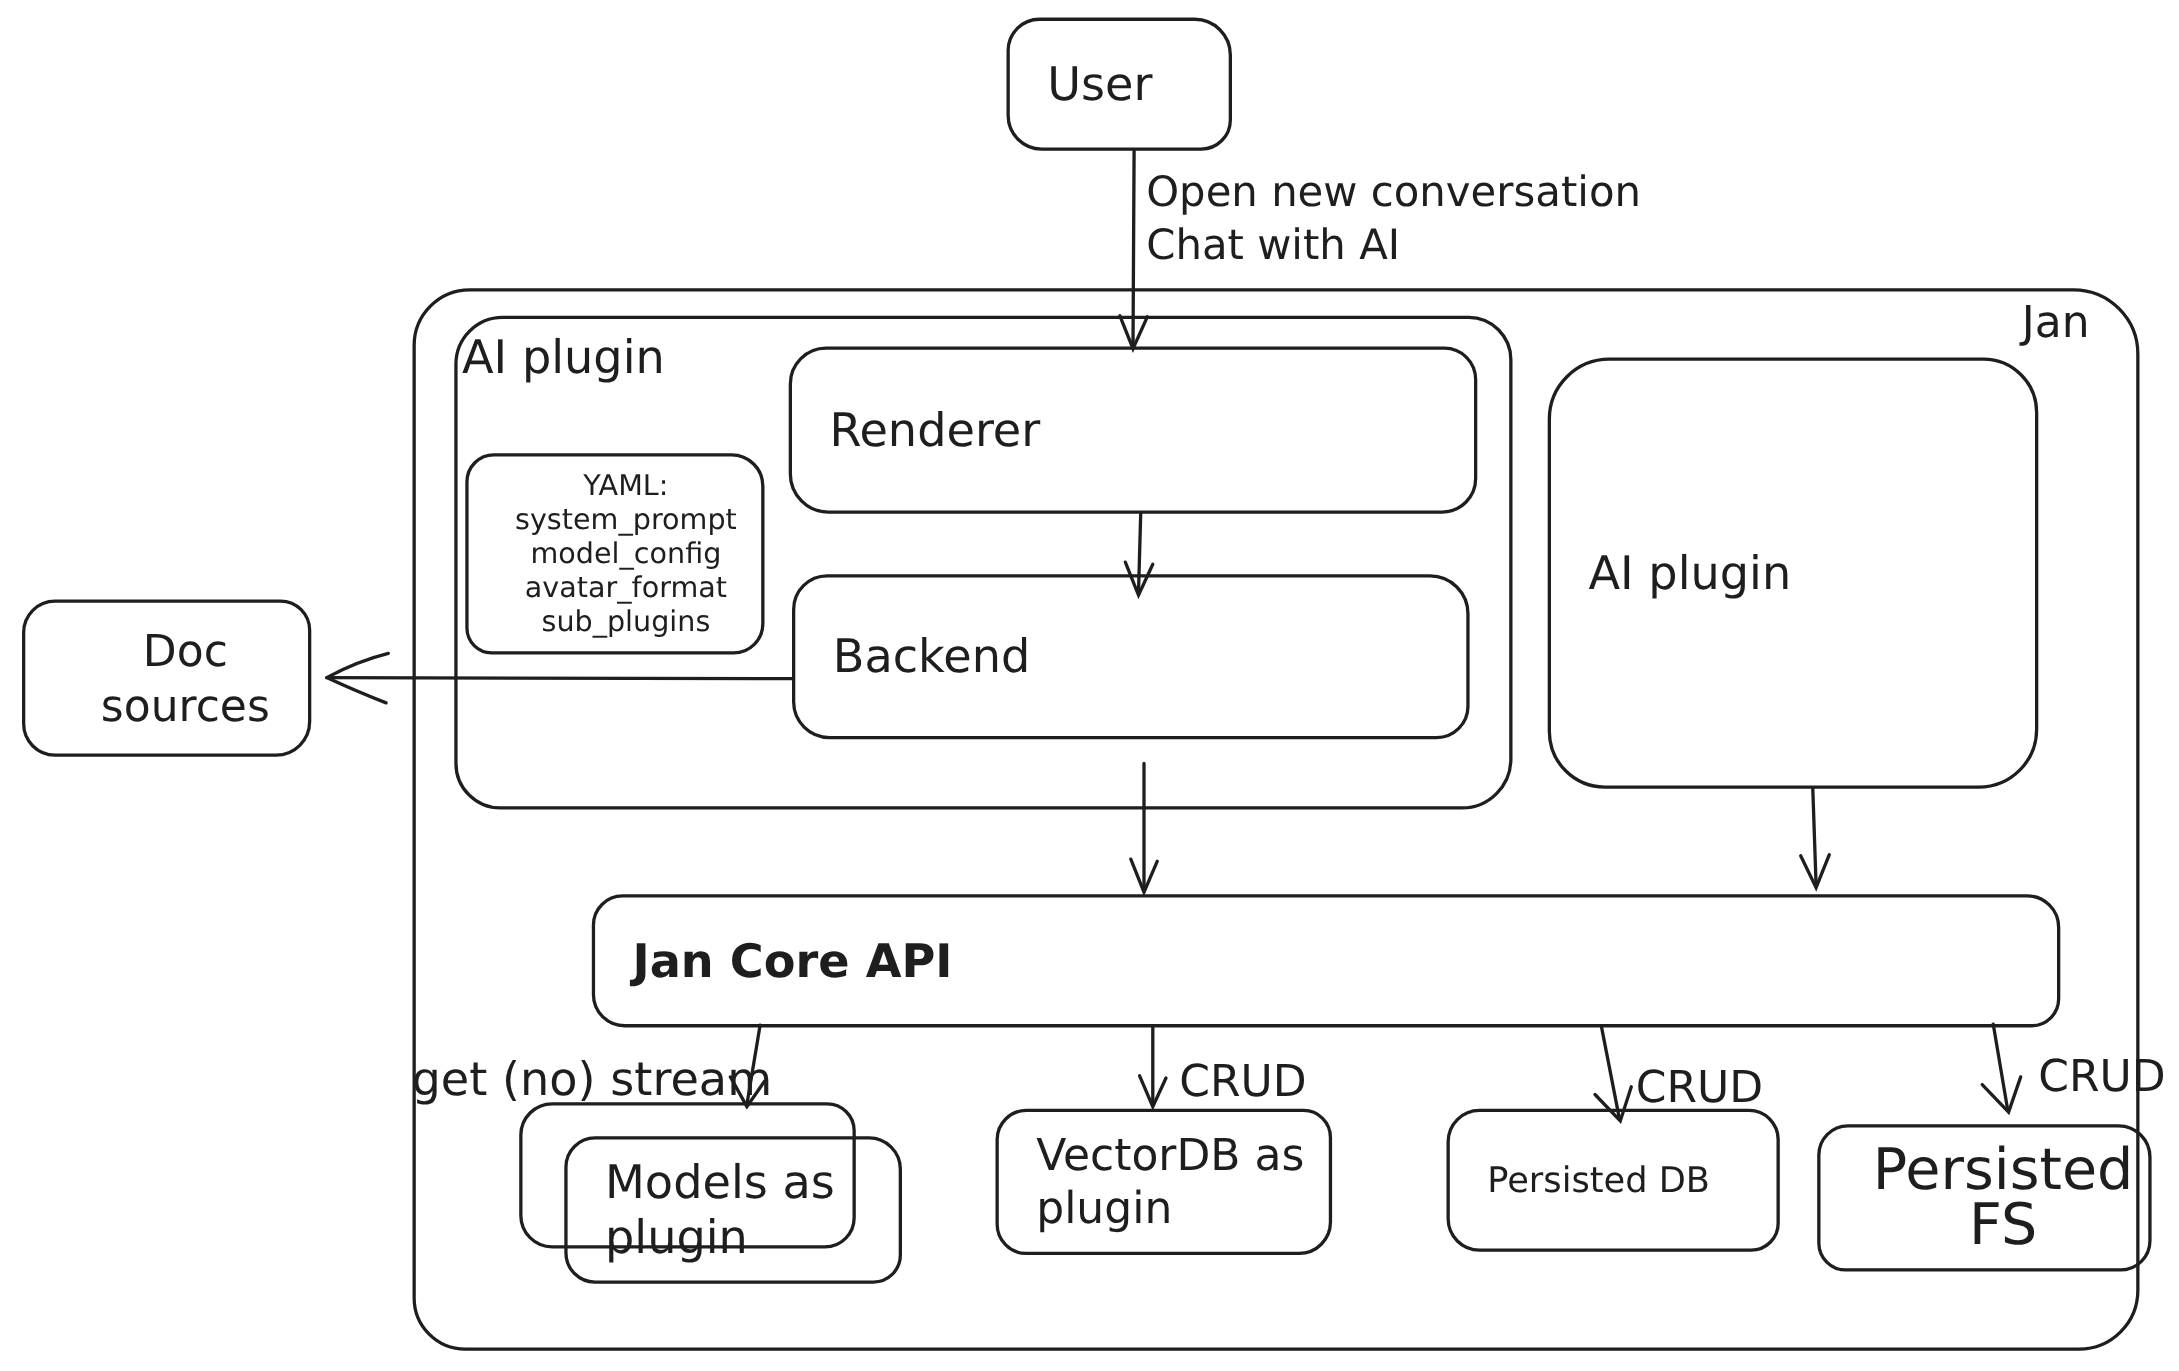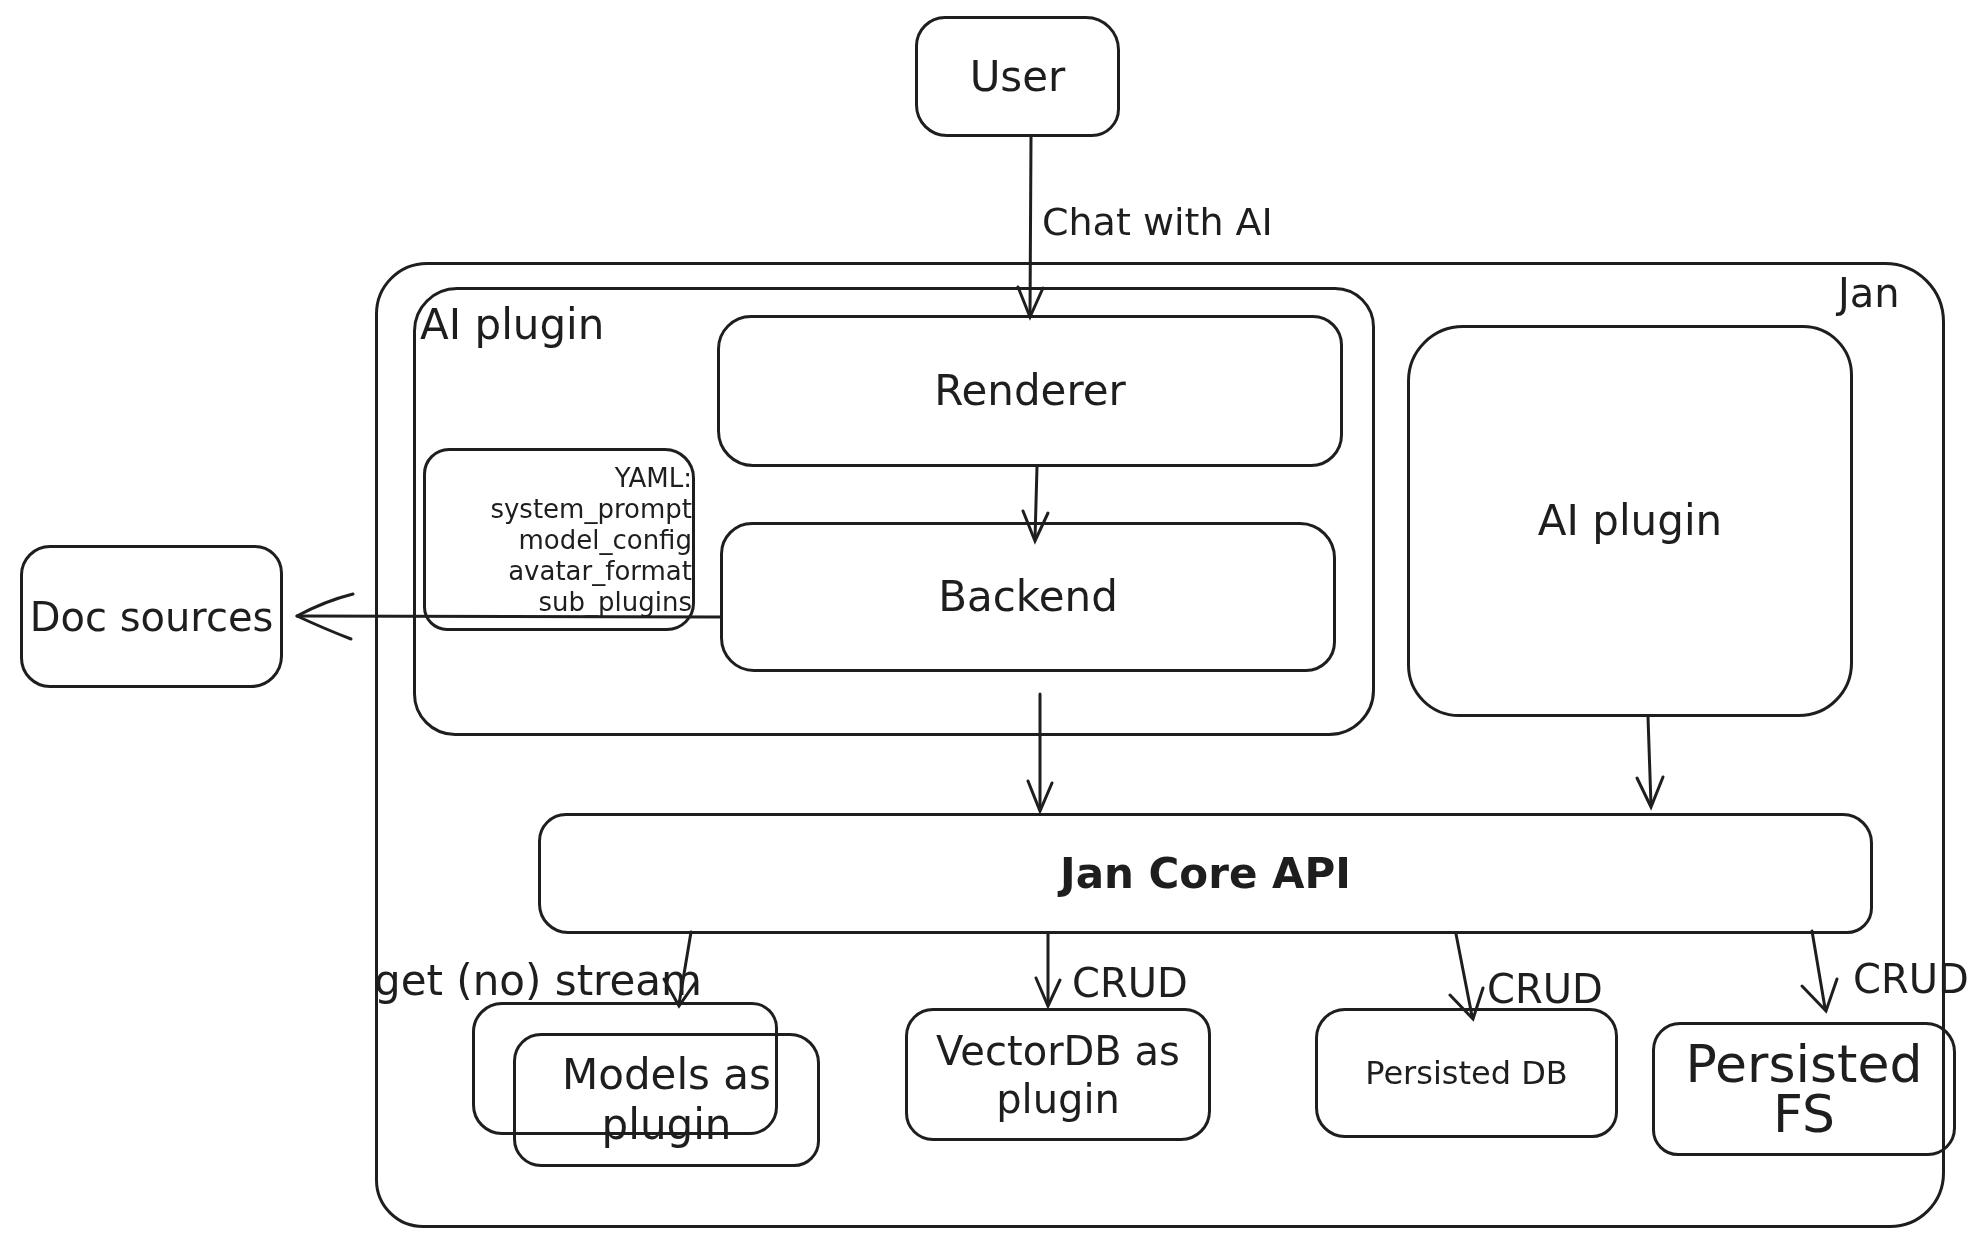--- a/index.html
+++ b/index.html
@@ -11,43 +11,43 @@
     font-family: "DejaVu Sans", "Liberation Sans", sans-serif;
     color: #1e1e1e;
     overflow: hidden;
   }
   .node {
     position: absolute;
     border: 3px solid #1e1e1e;
     background: transparent;
     display: flex;
     flex-direction: column;
-    align-items: center;
+    align-items: flex-start;
     justify-content: center;
     text-align: center;
     box-sizing: border-box;
     font-size: 42px;
     line-height: 50px;
     color: #1e1e1e;
+    padding-left: 34px;
   }
   .lbl {
     position: absolute;
     white-space: nowrap;
     color: #1e1e1e;
   }
   .yaml {
     position: absolute;
     border: 3px solid #1e1e1e;
     border-radius: 26px 30px 28px 24px;
     box-sizing: border-box;
     padding: 12px 0 0 20px;
     font-size: 26px;
     line-height: 31px;
-    text-align: right;
-    margin-top: 36px;
+    text-align: center;
   }
   .yaml div { white-space: nowrap; }
   svg.arrows {
     position: absolute;
     left: 0; top: 0;
     pointer-events: none;
   }
   svg.arrows path { stroke: #1e1e1e; stroke-width: 3; fill: none; stroke-linecap: round; }
 </style>
 </head>
@@ -145,20 +145,21 @@
     <g>
       <path d="M1456,934 L1472,1016"></path>
       <path d="M1450,995 L1473,1019 L1483,988"></path>
     </g>
     <g>
       <path d="M1812,931 L1825,1008"></path>
       <path d="M1802,986 L1826,1011 L1837,979"></path>
     </g>
   </svg>
 
+  <div class="lbl" style="left:1042px; top:152px; font-size:38px;">Open new conversation</div>
   <div class="lbl" style="left:1042px; top:200px; font-size:38px;">Chat with AI</div>
 
   <div class="lbl" style="left:374px; top:942px; font-size:42px;margin-top:14px;">get (no) stream</div>
 
   <div class="lbl" style="left:1072px; top:960px; font-size:40px;">CRUD</div>
 
   <div class="lbl" style="left:1487px; top:966px; font-size:40px;">CRUD</div>
 
   <div class="lbl" style="left:1853px; top:956px; font-size:40px;">CRUD</div>
 

